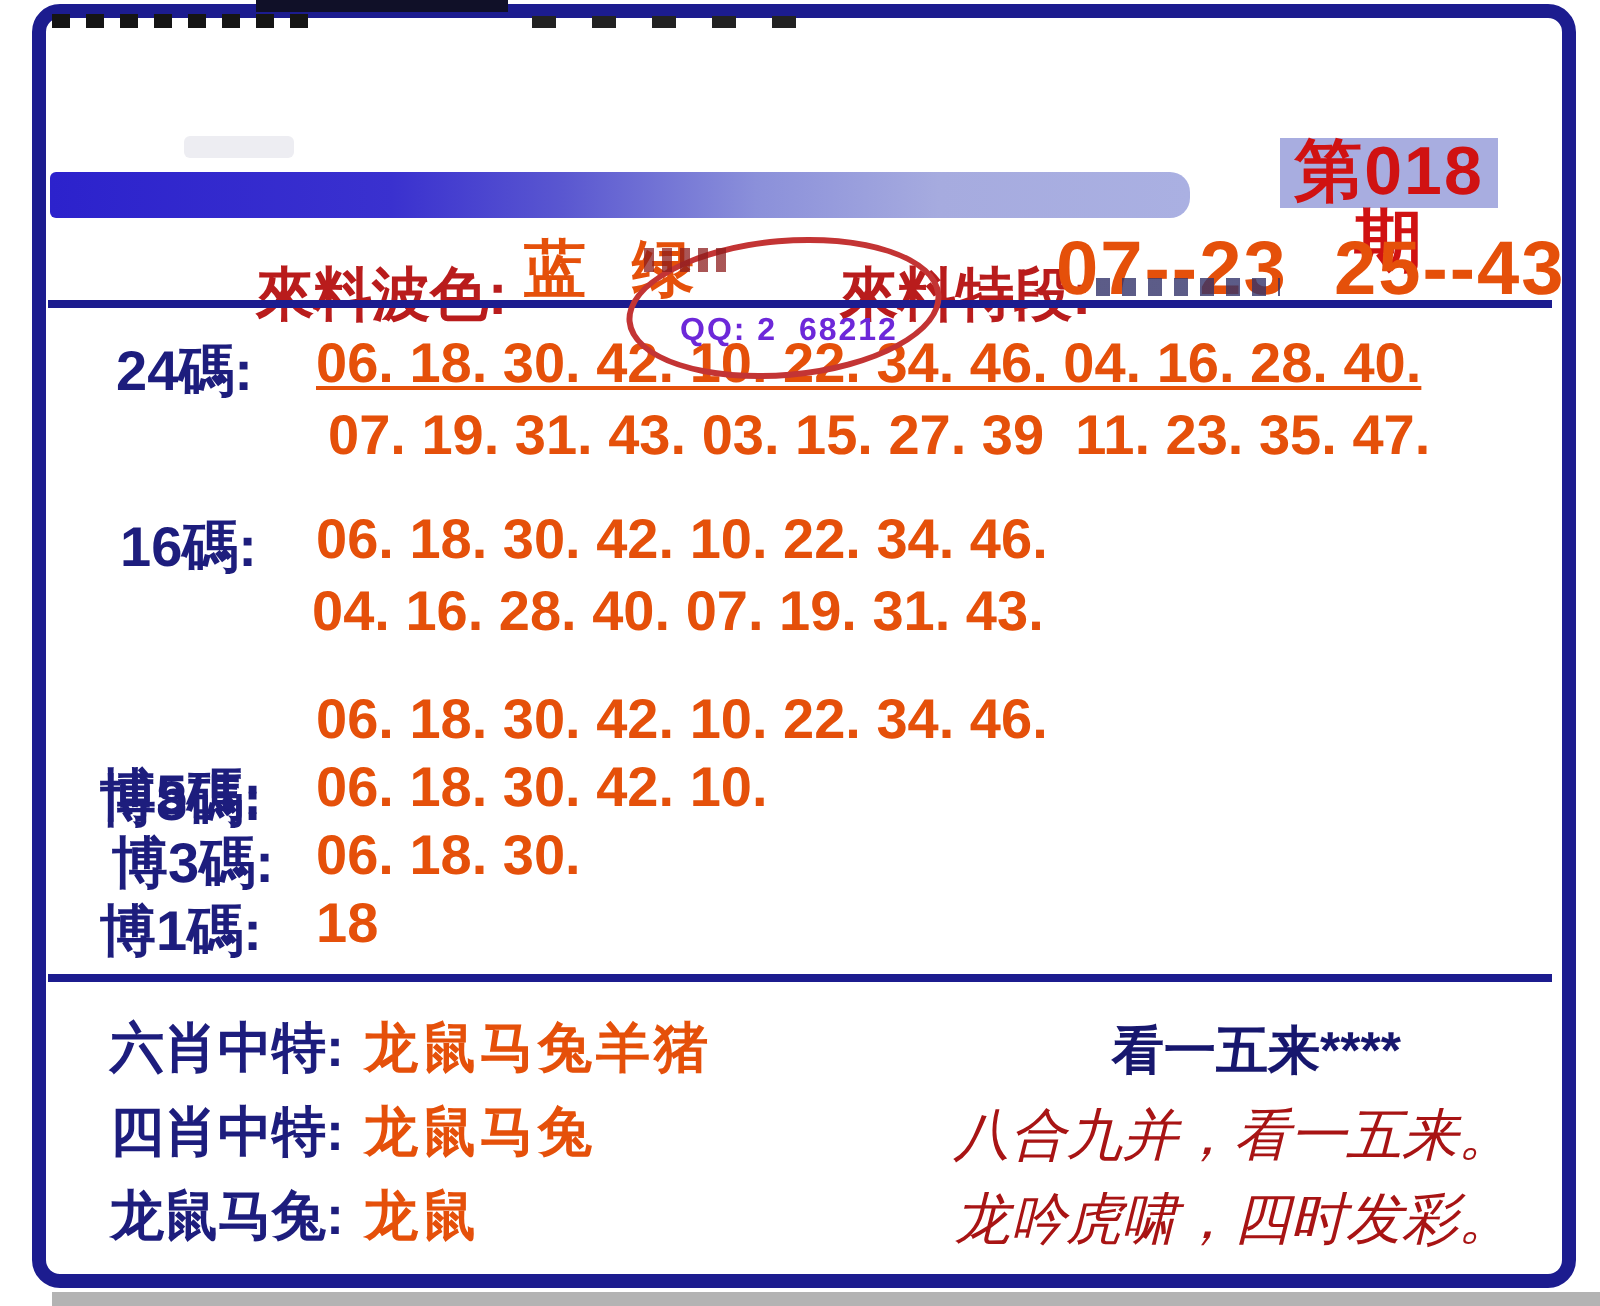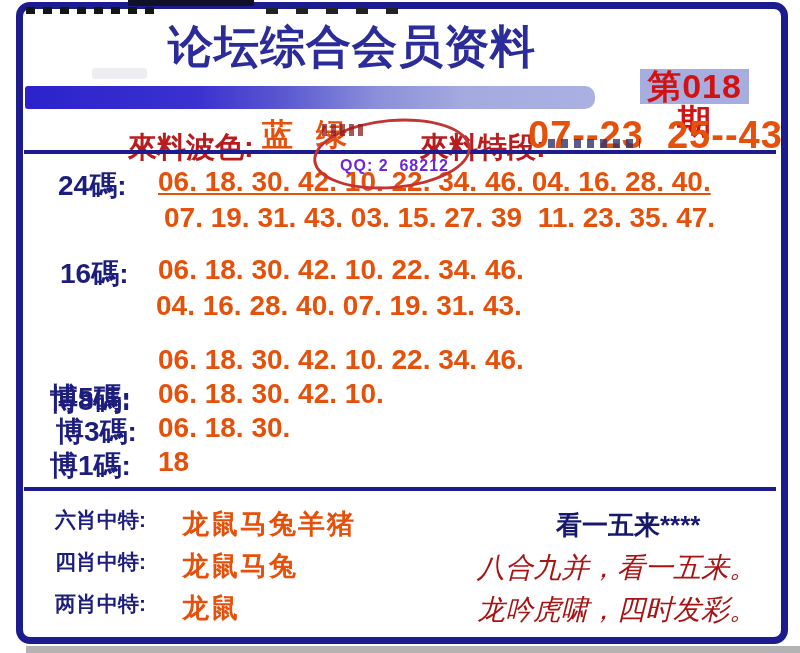--- a/index.html
+++ b/index.html
@@ -50,38 +50,37 @@
   .stamp-text{left:340px;top:157px;font-size:16px;font-weight:bold;color:#6d28d9;
     letter-spacing:1px;z-index:6;white-space:pre;}
   .stamp-scribble1{left:322px;top:124px;width:42px;height:12px;z-index:6;
     background:repeating-linear-gradient(90deg,#8d1d1d 0 5px,transparent 5px 9px);opacity:.75;}
   .stamp-scribble2{left:548px;top:139px;width:92px;height:9px;
     background:repeating-linear-gradient(90deg,#33336a 0 7px,transparent 7px 13px);opacity:.8;}
 
   .code-label{font-size:28px;font-weight:bold;color:#1d1d7d;white-space:pre;}
   .code-line{font-size:28px;font-weight:bold;color:#e5500a;white-space:pre;letter-spacing:0px;}
 
-  .zodiac-label{font-size:21px;font-weight:bold;color:#1d1d7d;white-space:pre;text-align:center;}
+  .zodiac-label{font-size:27px;font-weight:bold;color:#1d1d7d;white-space:pre;text-align:center;}
   .zodiac-value{font-size:27px;font-weight:bold;color:#e5500a;letter-spacing:2px;white-space:pre;}
 
   .poem-title{font-size:26px;font-weight:bold;color:#17176e;white-space:pre;}
   .poem-line{font-size:28px;font-weight:normal;font-style:italic;color:#a81414;white-space:pre;}
 </style>
 </head>
 <body>
 
 <div class="abs frame"></div>
 <div class="abs shadow-bottom"></div>
 <div class="abs dash-strip1"></div>
 <div class="abs dash-strip2"></div>
 <div class="abs dash-strip3"></div>
 <div class="abs watermark-smudge"></div>
 
 <div class="abs title-row">
-  <span class="title">论坛综合会员资料</span>
 </div>
 <div class="abs grad-bar"></div>
 <div class="abs issue-badge">第018期</div>
 
 <span class="abs info-label" style="left:128px;top:116px;">來料波色:</span>
 <span class="abs info-value" style="left:262px;top:114px;font-size:31px;">蓝</span>
 <span class="abs info-value" style="left:316px;top:114px;font-size:31px;">绿</span>
 <span class="abs info-label" style="left:420px;top:116px;">來料特段:</span>
 <span class="abs info-value" style="left:528px;top:114px;letter-spacing:1px;">07--23  25--43</span>
 
@@ -111,18 +110,18 @@
 
 <span class="abs code-label" style="left:50px;top:447px;">博1碼:</span>
 <span class="abs code-line" style="left:158px;top:446px;">18</span>
 
 <div class="abs divider divider-bottom"></div>
 
 <span class="abs zodiac-label" style="left:55px;top:506px;">六肖中特:</span>
 <span class="abs zodiac-value" style="left:182px;top:506px;">龙鼠马兔羊猪</span>
 <span class="abs zodiac-label" style="left:55px;top:548px;">四肖中特:</span>
 <span class="abs zodiac-value" style="left:182px;top:548px;">龙鼠马兔</span>
-<span class="abs zodiac-label" style="left:55px;top:590px;">两肖中特:</span>
+<span class="abs zodiac-label" style="left:55px;top:590px;">龙鼠马兔:</span>
 <span class="abs zodiac-value" style="left:182px;top:590px;">龙鼠</span>
 
 <span class="abs poem-title" style="left:556px;top:508px;">看一五来****</span>
 <span class="abs poem-line" style="left:477px;top:549px;">八合九并，看一五来。</span>
 <span class="abs poem-line" style="left:477px;top:591px;">龙吟虎啸，四时发彩。</span>
 
 </body></html>

